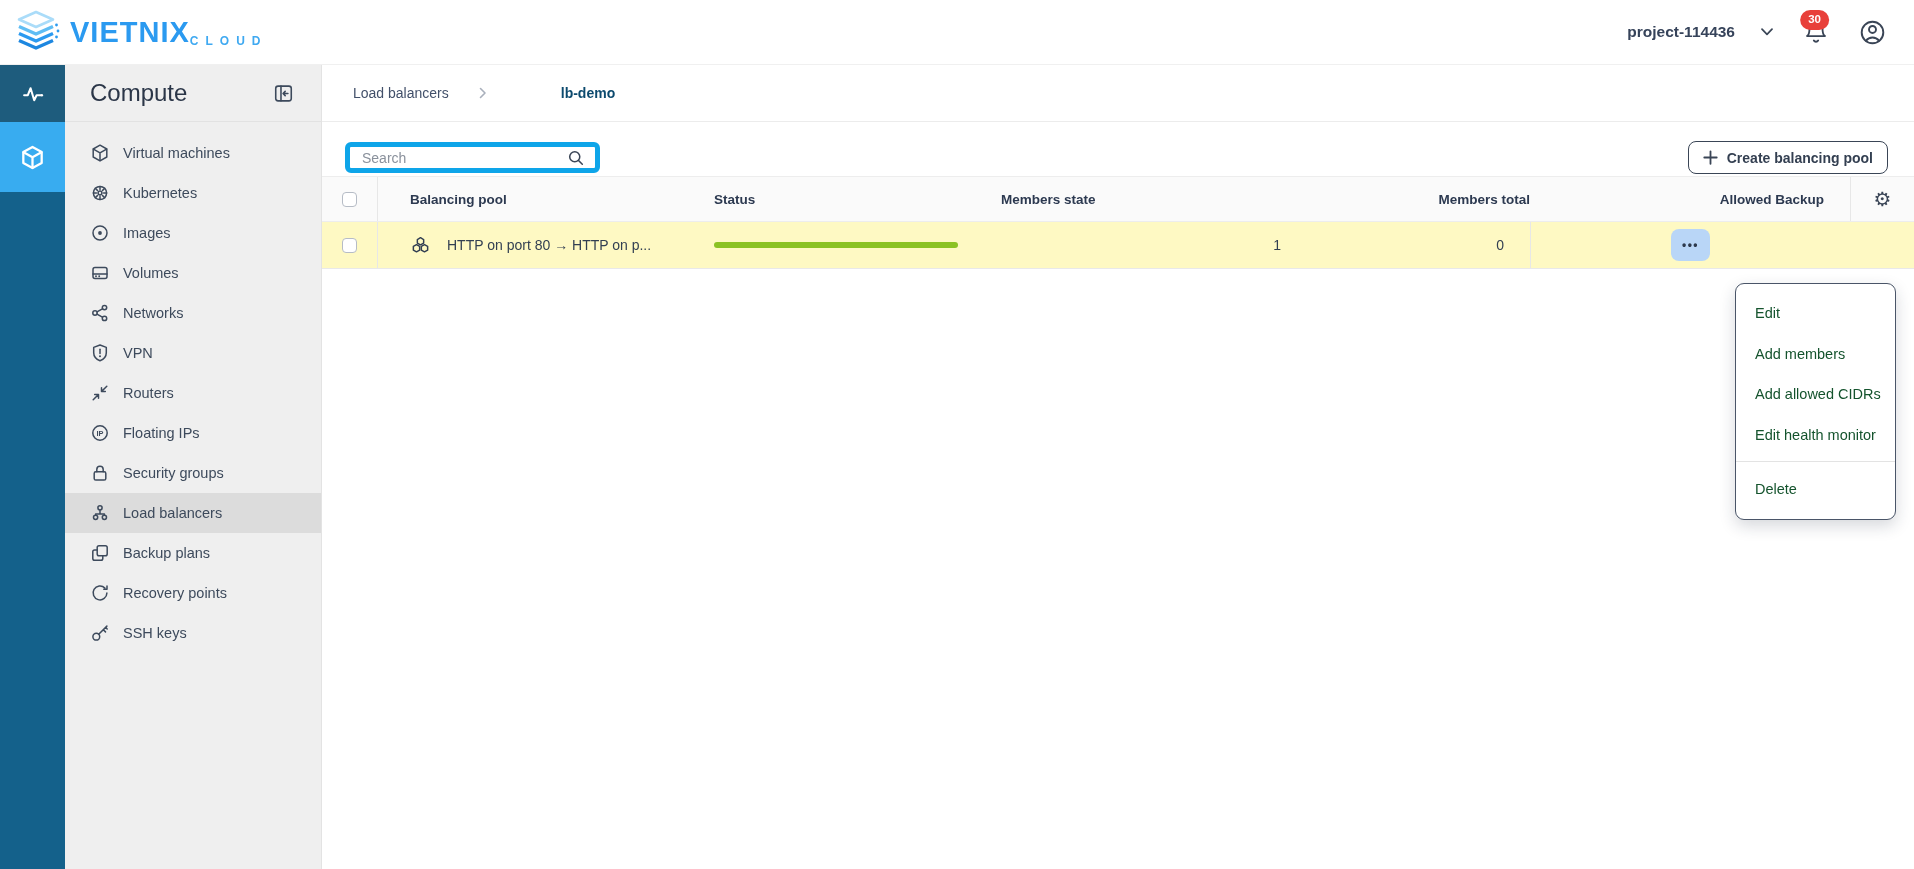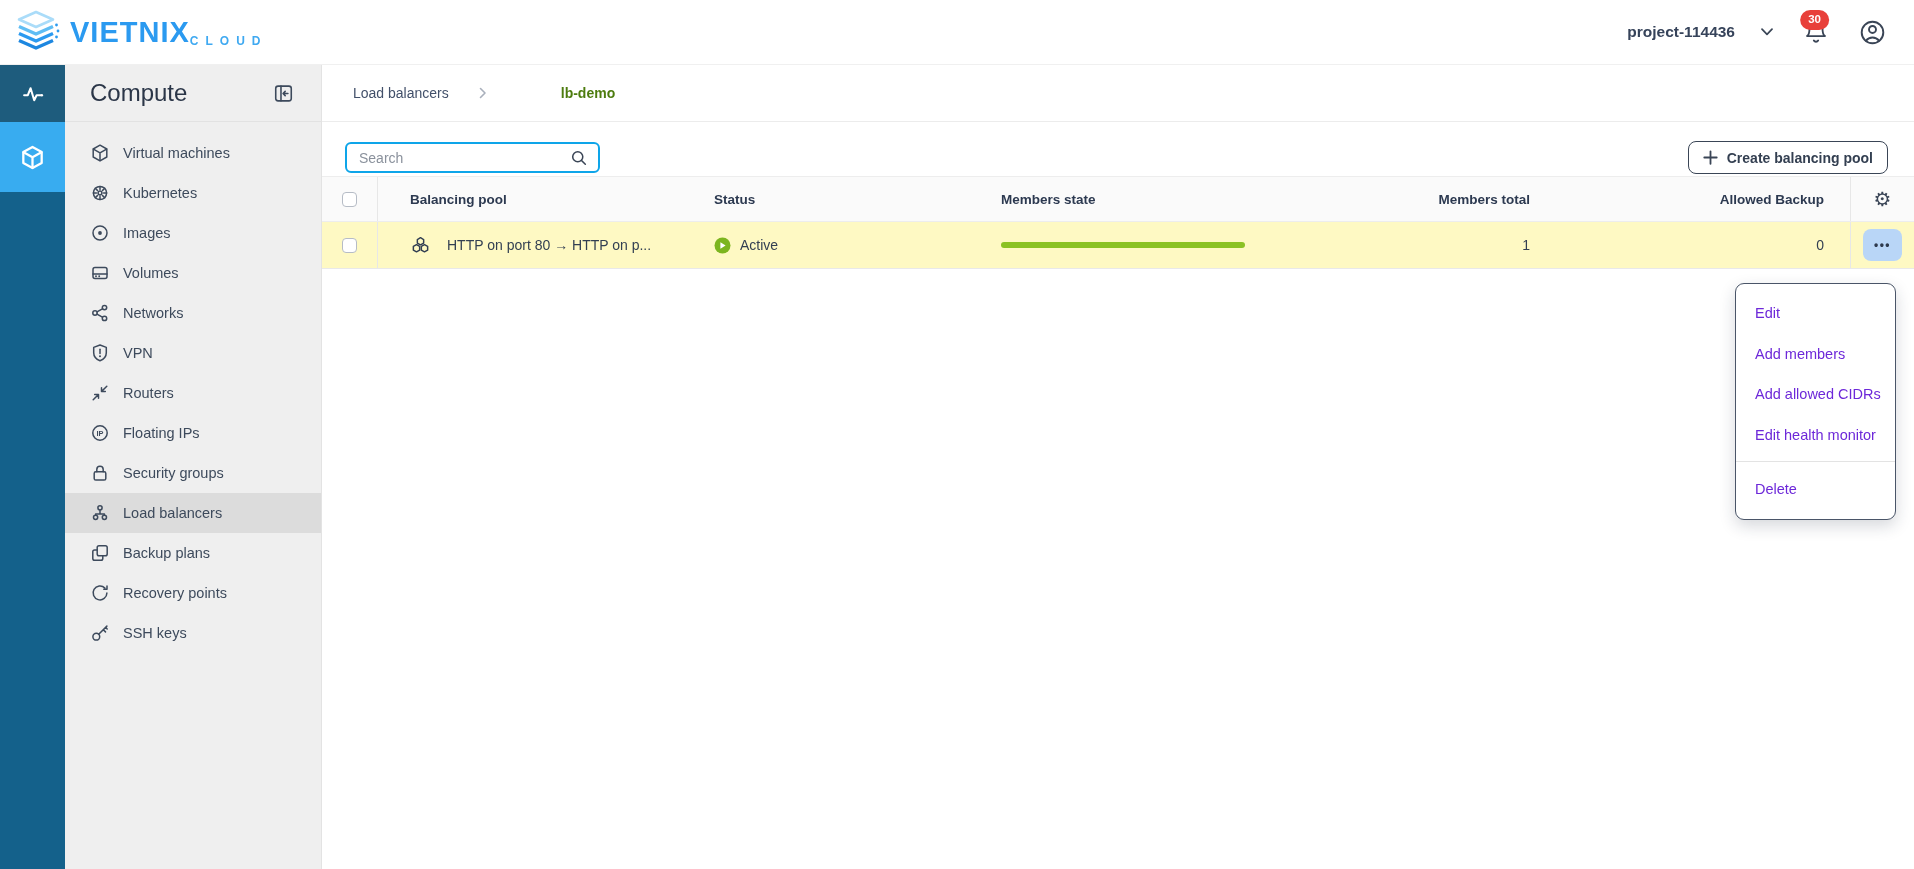--- a/index.html
+++ b/index.html
@@ -42,25 +42,25 @@
   .menu-item { height:40px; display:flex; align-items:center; gap:13px; padding-left:25px;
     font-size:14.5px; color:#3d4a5c; cursor:pointer; }
   .menu-item.active { background:#dcdcdc; }
   .menu-item svg { flex:0 0 auto; }
 
   
   .main { position:absolute; left:322px; top:65px; right:0; bottom:0; background:#fff; }
   .breadcrumb-row { height:57px; border-bottom:1px solid #ececec; display:flex;
     align-items:center; padding-left:31px; gap:30px; }
   .crumb { font-size:14px; color:#42506a; cursor:pointer; }
-  .crumb-current { font-weight:700; color:#4d7c0f;padding-left:44px; }
+  .crumb-current { font-weight:700; color:#0c4a6e;padding-left:44px; }
 
   .toolbar { display:flex; justify-content:space-between; align-items:center;
     margin:19px 26px 0 23px; }
-  .search-box { width:255px; height:31px; border:2px solid #0ea5e9; border-radius:6px;
+  .search-box { width:255px; height:31px; border:5px solid #0ea5e9; border-radius:6px;
     background:#fff; display:flex; align-items:center; padding:0 10px 0 12px; }
   .search-box input { border:none; outline:none; flex:1; font-size:14px; color:#333;
     background:transparent; font-family:"Liberation Sans", sans-serif; min-width:0; }
   .search-box input::placeholder { color:#8a919c; }
   .create-btn { height:33px; border:1px solid #3a4556; border-radius:8px; background:#fff;
     display:flex; align-items:center; gap:9px; padding:4px 14px; font-size:14px; font-weight:600;
     color:#333f51; cursor:pointer; font-family:"Liberation Sans", sans-serif; }
 
   .table { margin-top:2px; }
   .thead, .trow { display:grid; grid-template-columns:56px 336px 287px 280px 249px 320px 64px;
@@ -84,21 +84,21 @@
     font-family:"DejaVu Sans", sans-serif; }
   .ellipsis-btn { width:39px; height:32px; border-radius:8px; background:#b9d6f7;
     color:#2e3a4d; font-size:12px; font-weight:700; letter-spacing:1.5px;
     display:flex; align-items:center; justify-content:center; cursor:pointer; }
 
   
   .menu-popup { position:absolute; left:1735px; top:283px; width:161px; background:#fff;
     border:1px solid #4a5568; border-radius:9px; box-shadow:0 6px 16px rgba(30,40,60,.18);
     z-index:10; padding:9px 0; }
   .popup-item { height:40.5px; display:flex; align-items:center; padding-left:19px;
-    font-size:14.5px; color:#6d28d9; cursor:pointer; }
+    font-size:14.5px; color:#14532d; cursor:pointer; }
   .popup-sep { border-top:1px solid #e3e3e3; margin:6px 0 7px 0; }
 
   svg.ic { stroke:#3d4a5c; stroke-width:1.5; fill:none; stroke-linecap:round; stroke-linejoin:round; }
   svg.ic-dark { stroke:#3a4556; stroke-width:1.7; fill:none; stroke-linecap:round; stroke-linejoin:round; }
   svg.ic-white { stroke:#fff; stroke-width:1.7; fill:none; stroke-linecap:round; stroke-linejoin:round; }
 </style>
 </head>
 <body>
 
 <div class="app">
@@ -317,27 +317,20 @@
           <span class="checkbox"></span>
         </div>
         <div class="cell col-pool">
           <svg width="21" height="21" viewBox="0 0 20 20" fill="none" stroke="#323f52" stroke-width="1.4" stroke-linejoin="round">
             <path d="M10 2.6 13 4.3v3.4L10 9.4 7 7.7V4.3Z"></path>
             <path d="M6.2 9.2l3 1.7v3.4l-3 1.7-3-1.7v-3.4Z"></path>
             <path d="M13.8 9.2l3 1.7v3.4l-3 1.7-3-1.7v-3.4Z"></path>
           </svg>
           <span>HTTP on port 80 → HTTP on p...</span>
         </div>
-        <div class="cell status-cell">
-          <svg width="17" height="17" viewBox="0 0 17 17">
-            <circle cx="8.5" cy="8.5" r="8" fill="#7cb51f"></circle>
-            <path d="M6.4 5.2 11.6 8.5 6.4 11.8Z" fill="#fff"></path>
-          </svg>
-          <span>Active</span>
-        </div>
         <div class="cell">
           <div class="bar-track">
             <div class="bar-fill" style="width: 100%;"></div>
           </div>
         </div>
         <div class="cell col-right">1</div>
         <div class="cell col-cidrs">0</div>
         <div class="cell col-gear">
           <span class="ellipsis-btn">•••</span>
         </div>

